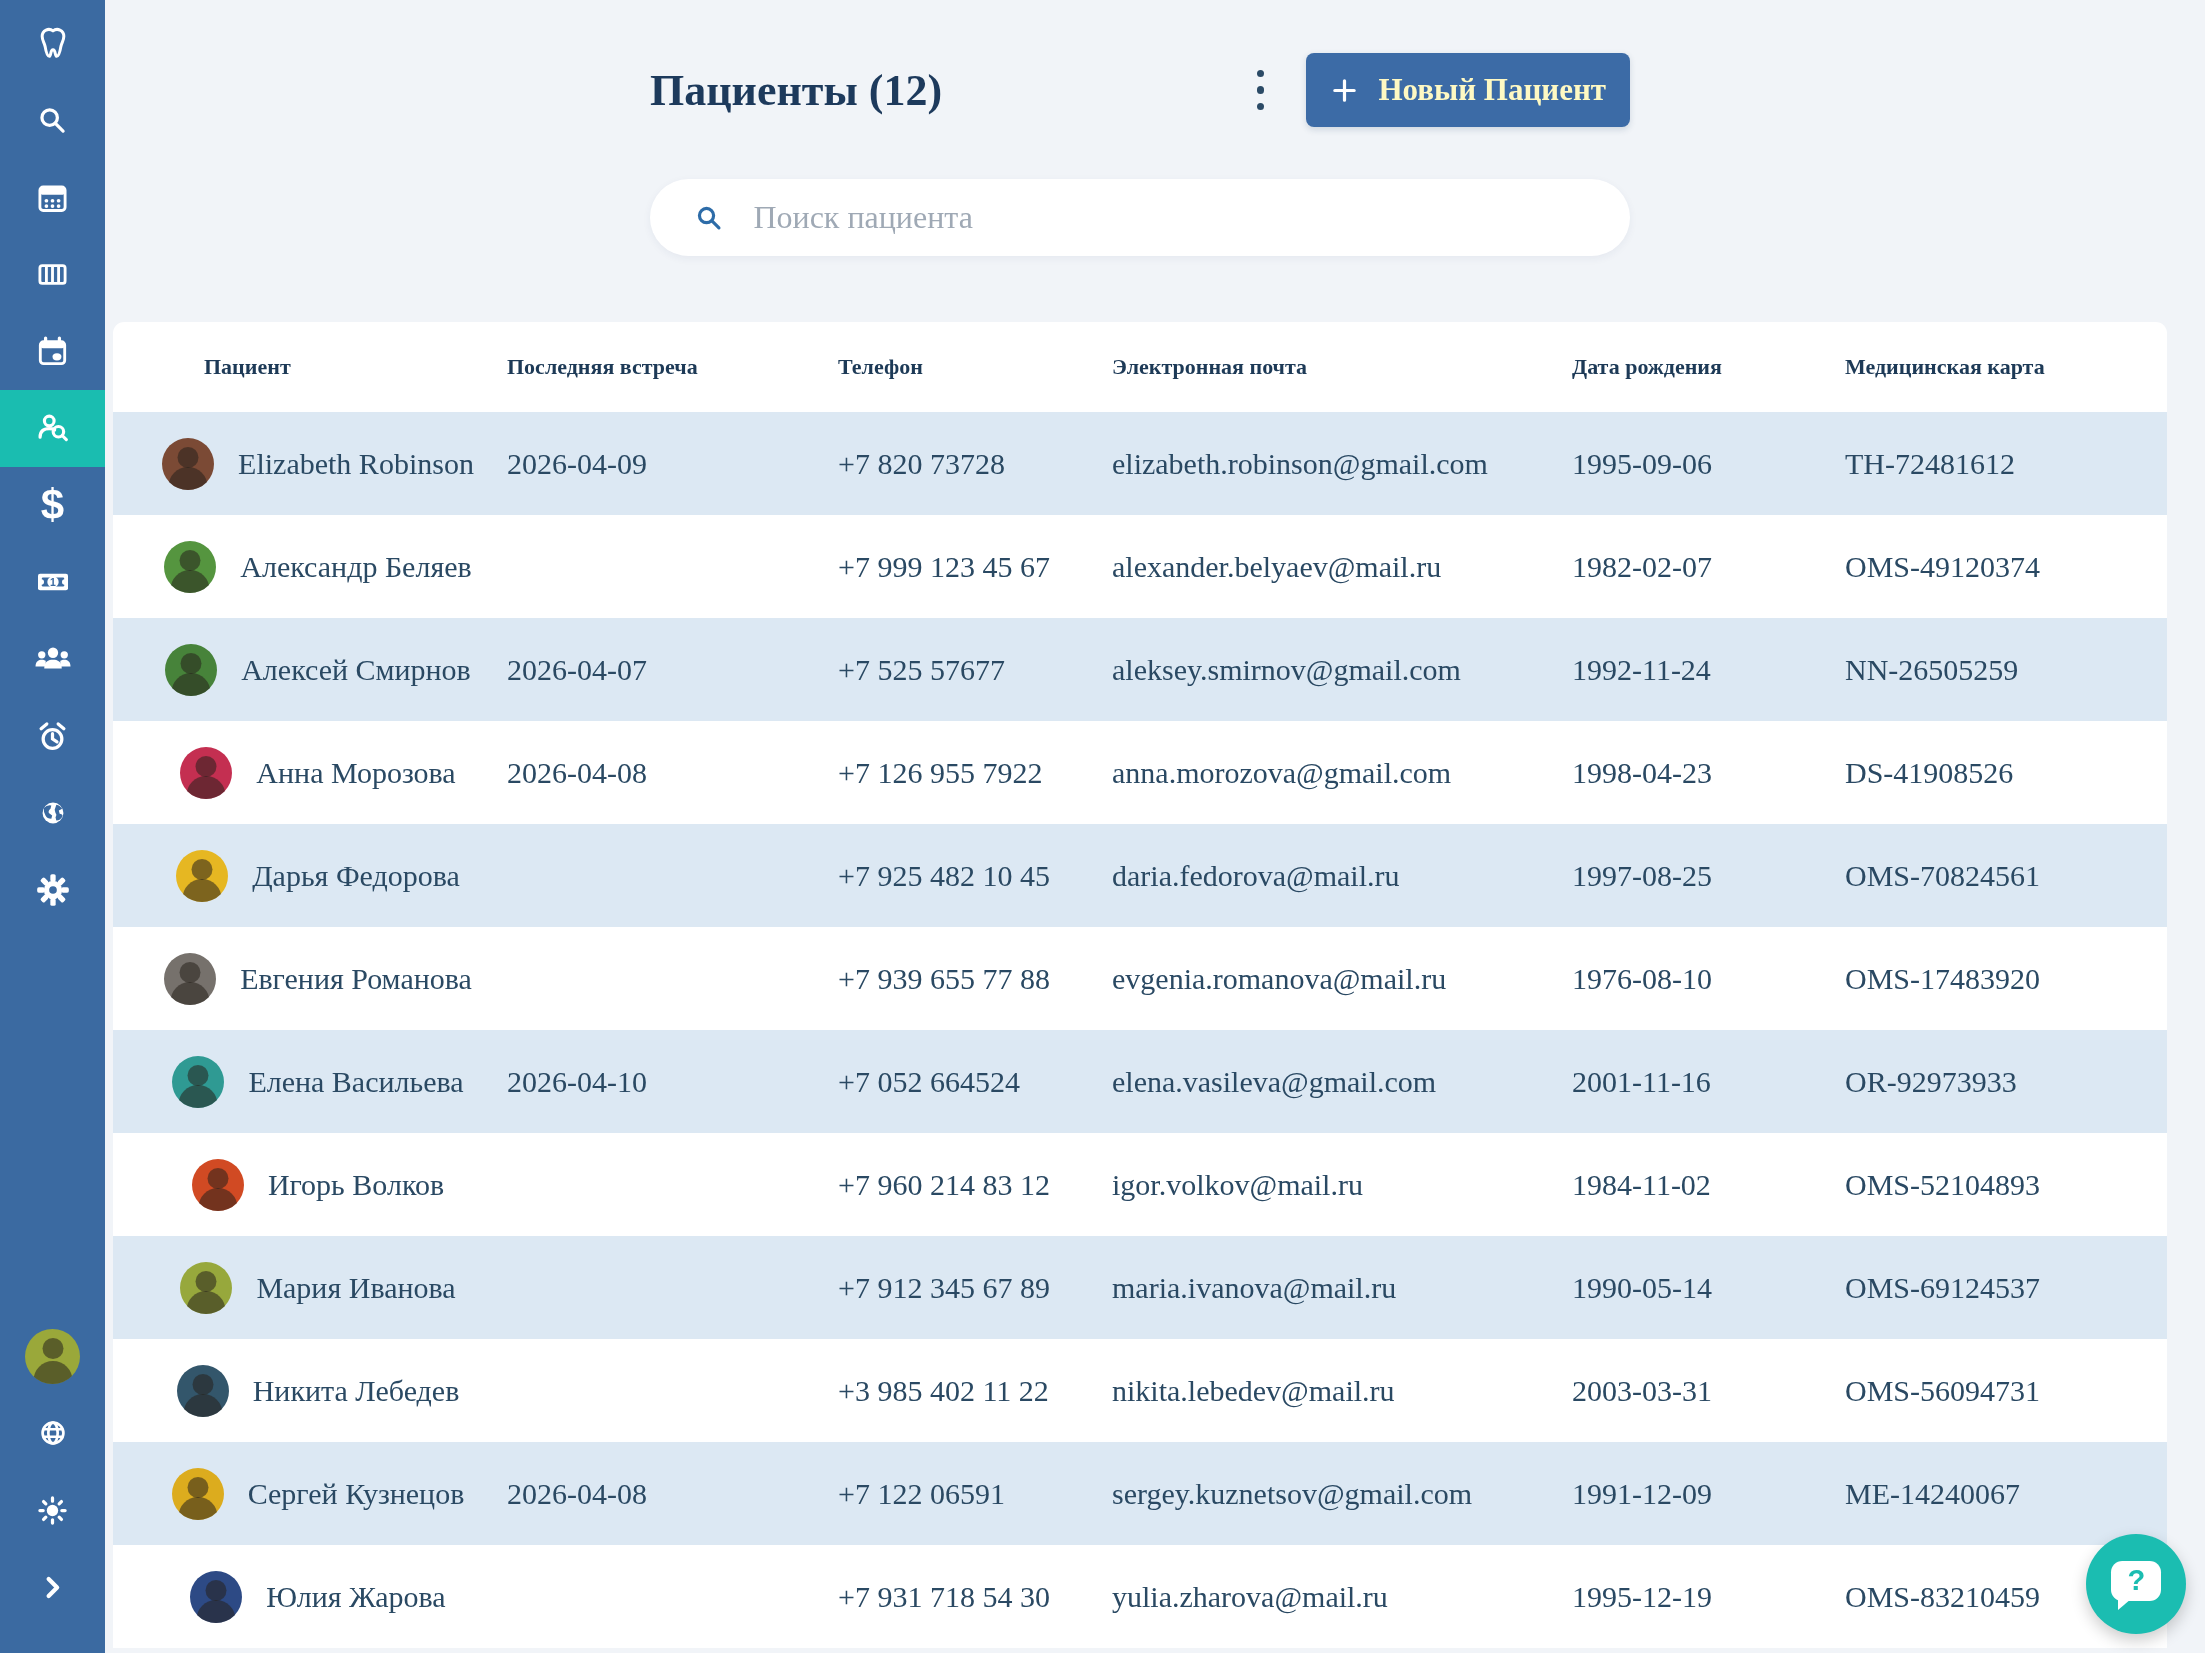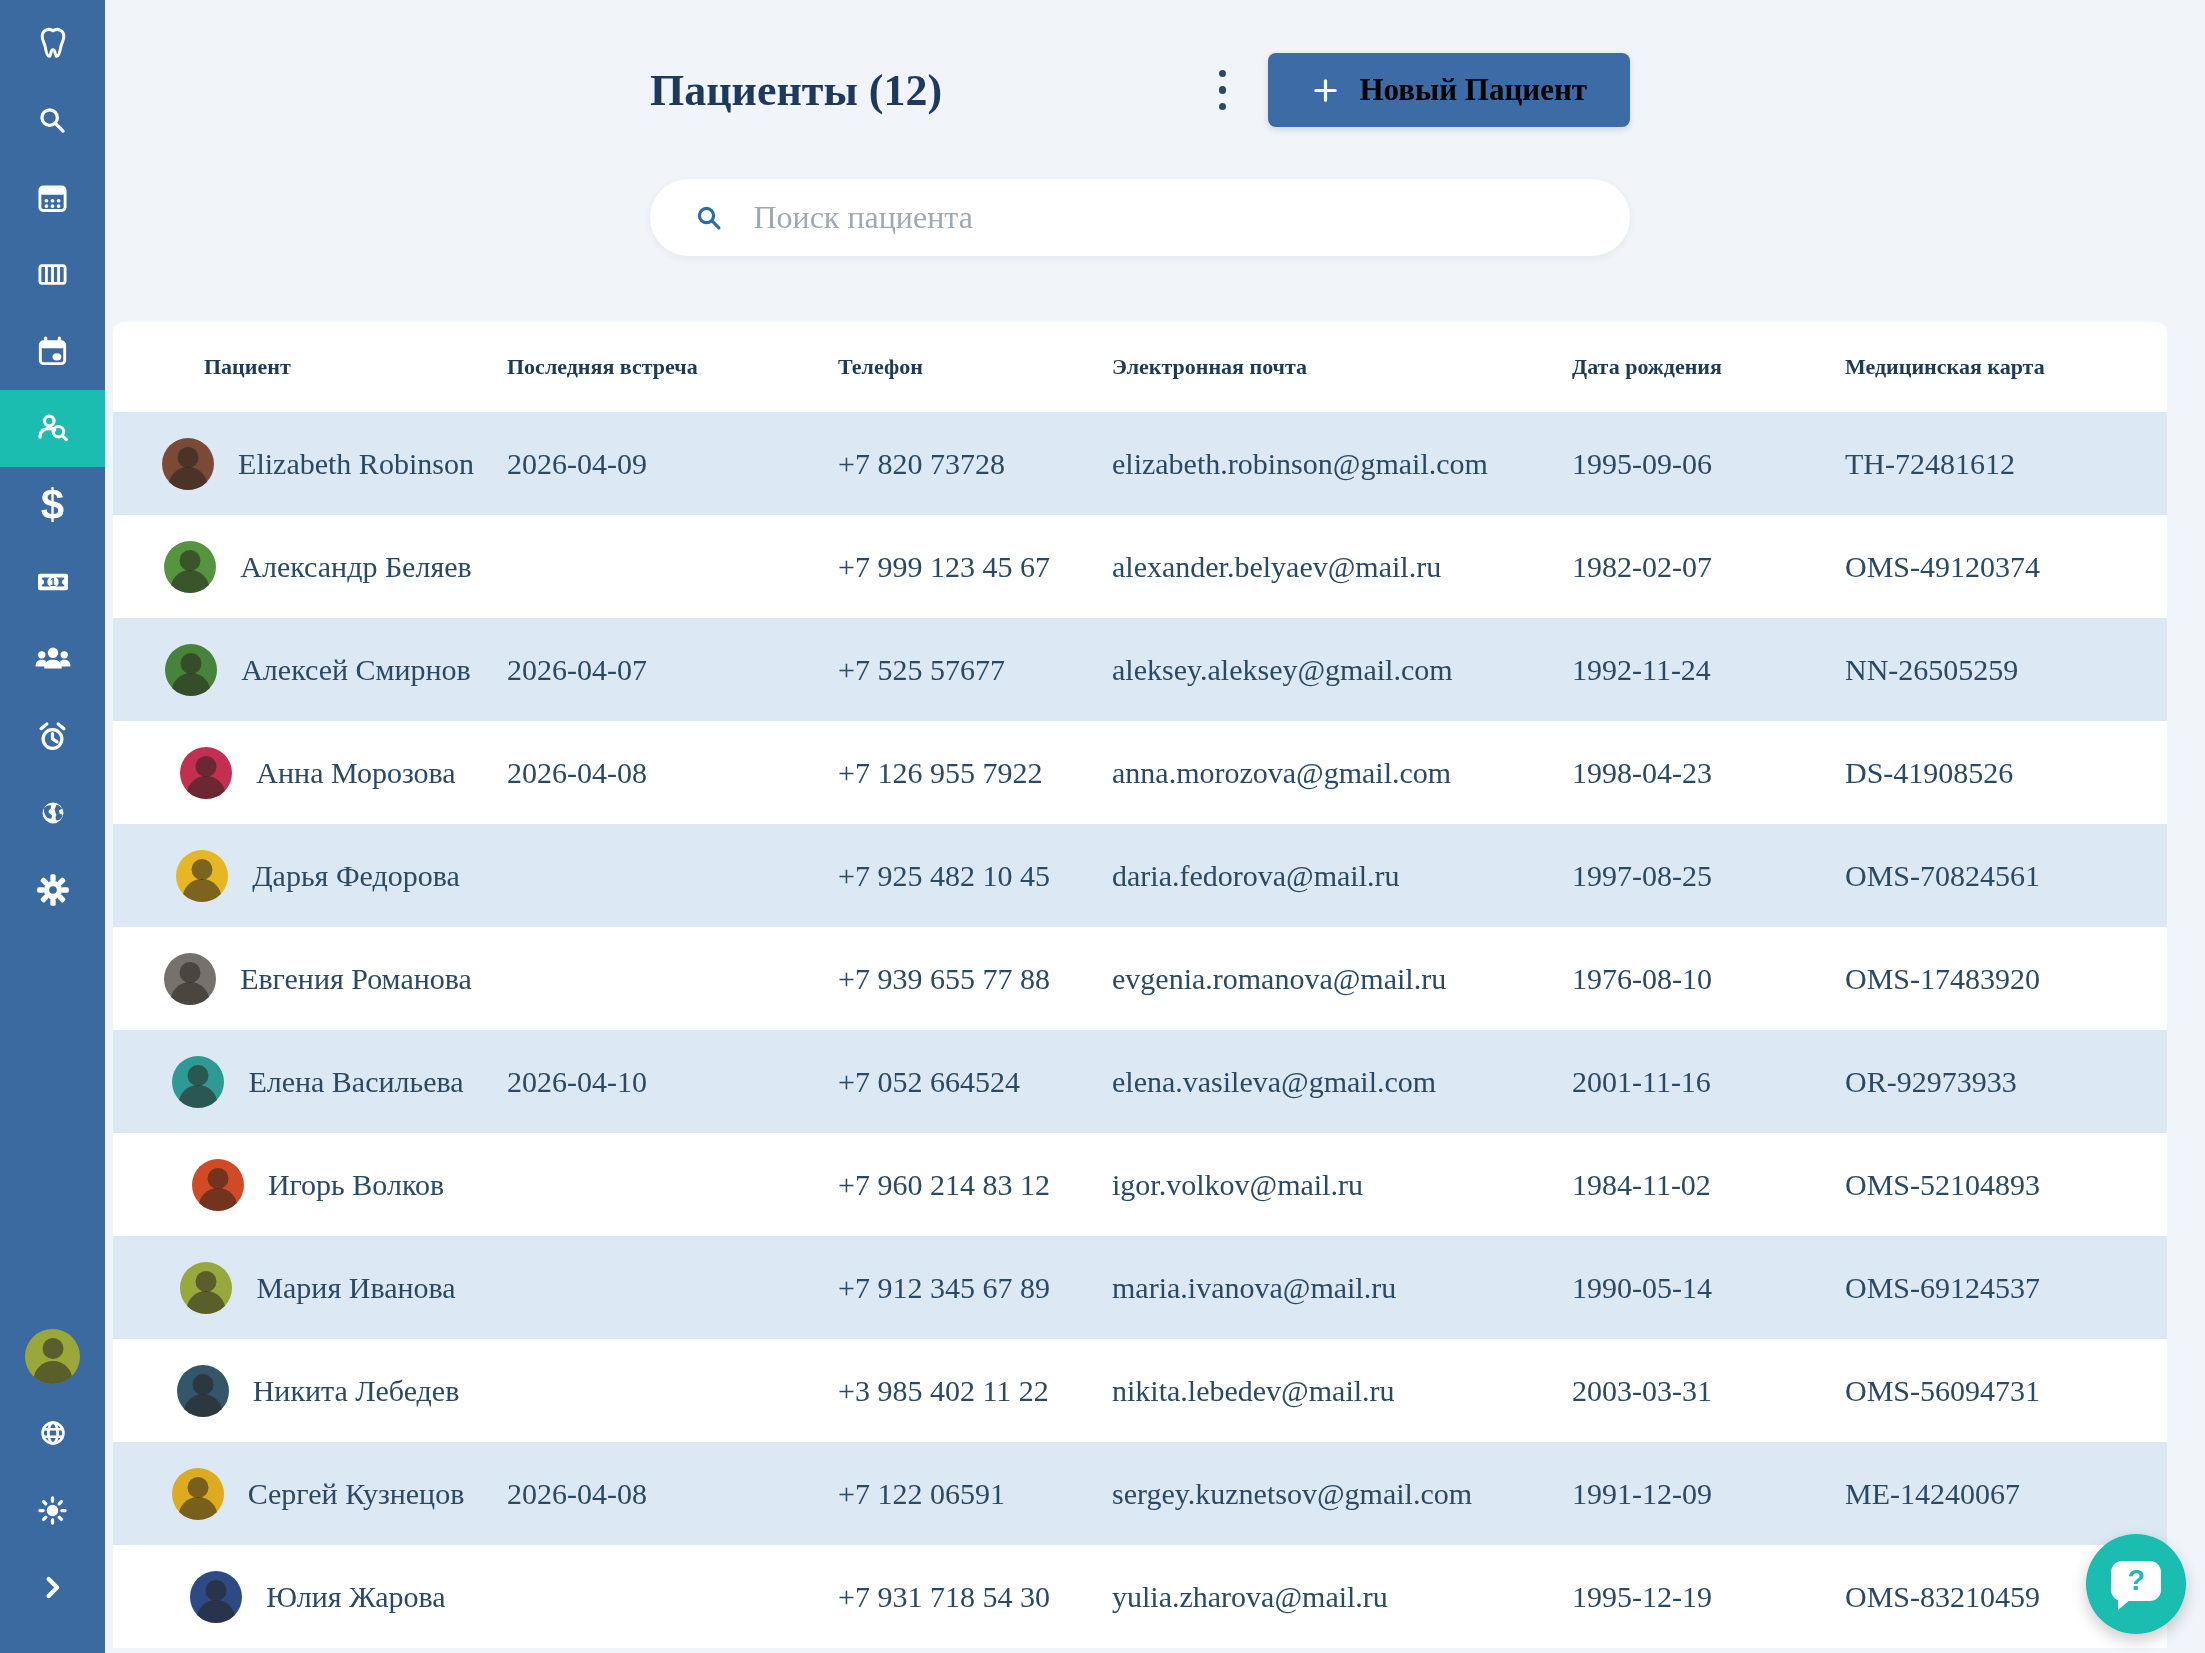--- a/index.html
+++ b/index.html
@@ -43,22 +43,22 @@
 
   
   .content { position:absolute; left:90px; top:0; width:2100px; height:1621px;font-family:Liberation Serif, serif; }
 
   .header-wrap { width:980px; margin:53px auto 0; }
   .title-row { display:flex; align-items:center; height:74px; }
   .page-title { font-size:44px; font-weight:700; color:#1d3a5c; }
   .kebab { margin-left:auto; margin-right:34px; display:flex; flex-direction:column; gap:9px; padding:8px; cursor:pointer; }
   .kebab i { width:7.3px; height:7.3px; border-radius:50%; background:#2b4a66; display:block; }
   .btn-new {
-    height:74px; padding:0 43px; background:#3c6ba6; border:none; border-radius:8px;
-    color:#000000; font-size:31px; font-weight:600; font-family:inherit;
+    height:74px; padding:0 24px; background:#3c6ba6; border:none; border-radius:8px;
+    color:#fef9c3; font-size:31px; font-weight:600; font-family:inherit;
     display:flex; align-items:center; gap:19.4px; cursor:pointer;
     box-shadow:0 2.4px 6.5px rgba(30,58,95,.15);
   }
 
   .search-pill {
     margin-top:52px; height:77px; border-radius:39px; background:#ffffff;
     display:flex; align-items:center; padding:0 32px 0 42px;
     box-shadow:0 2.4px 8px rgba(30,58,95,.06);
   }
   .search-pill input {
@@ -304,21 +304,21 @@
     <div class="cell">OMS-49120374</div>
   </div>
 
   <div class="row">
     <div class="cell cell-patient">
       <span class="avatar" style="background: rgb(71, 131, 58);"></span>
       <span>Алексей Смирнов</span>
     </div>
     <div class="cell">2026-04-07</div>
     <div class="cell">+7 525 57677</div>
-    <div class="cell">aleksey.aleksey@gmail.com</div>
+    <div class="cell">aleksey.smirnov@gmail.com</div>
     <div class="cell">1992-11-24</div>
     <div class="cell">NN-26505259</div>
   </div>
 
   <div class="row">
     <div class="cell cell-patient">
       <span class="avatar" style="background: rgb(196, 47, 81);"></span>
       <span>Анна Морозова</span>
     </div>
     <div class="cell">2026-04-08</div>

